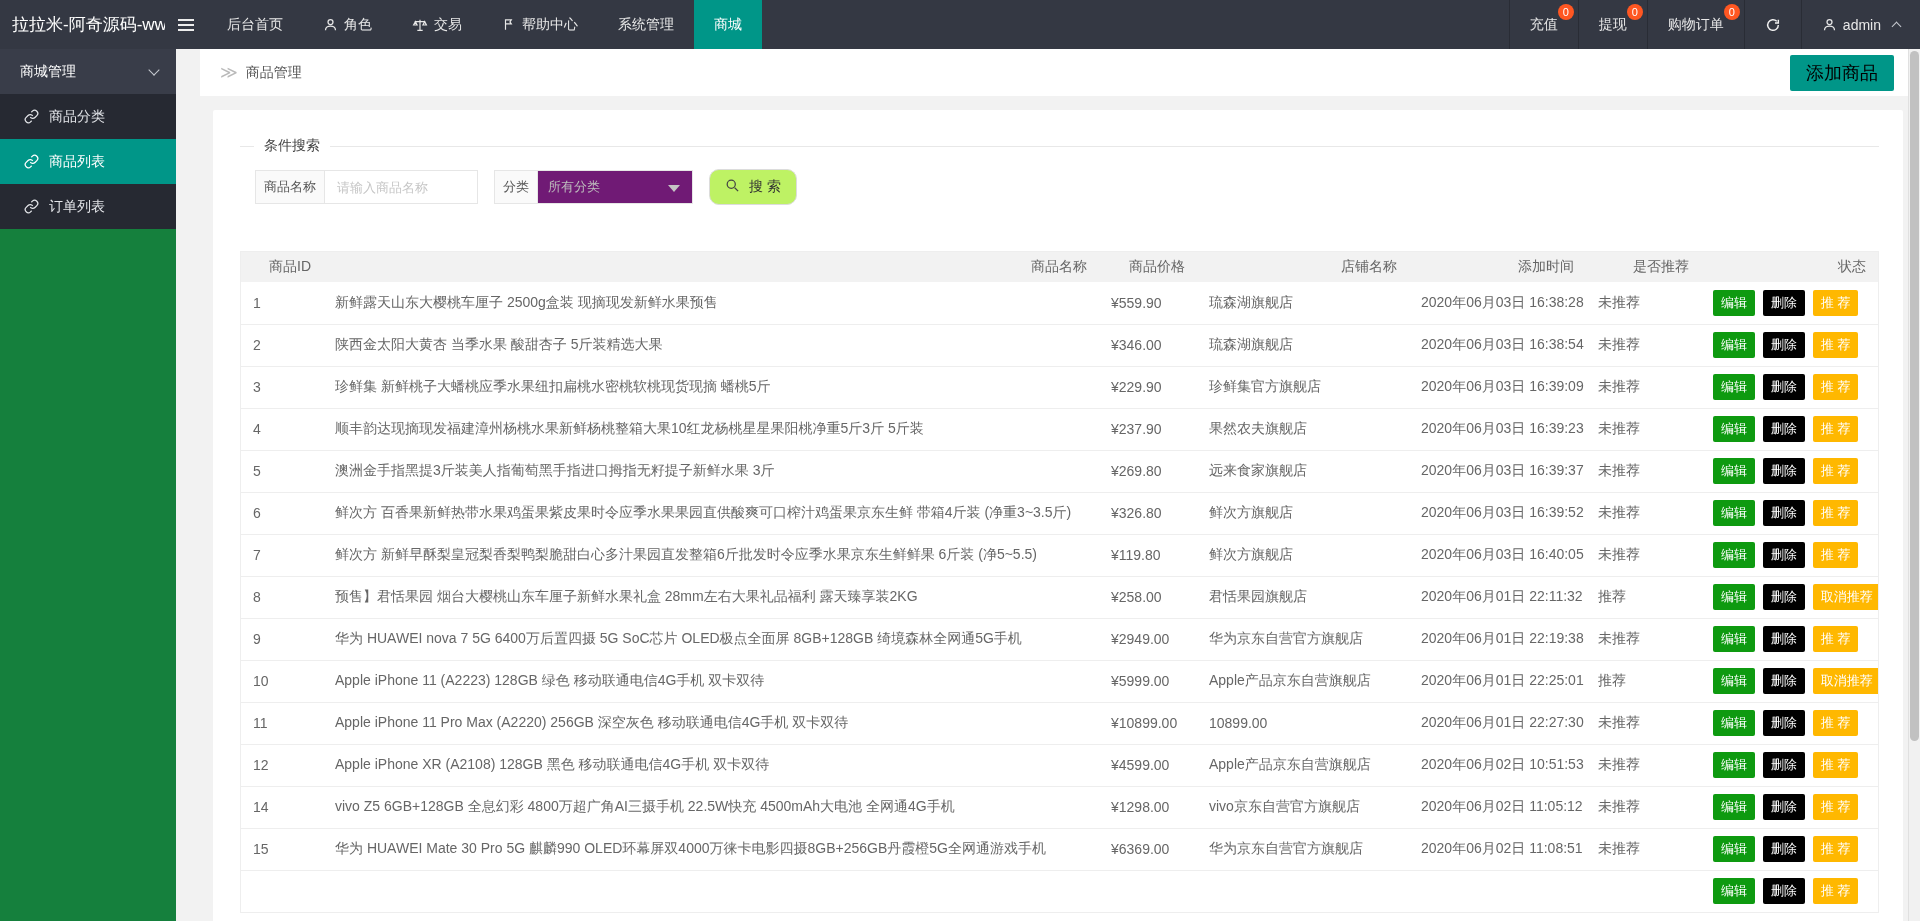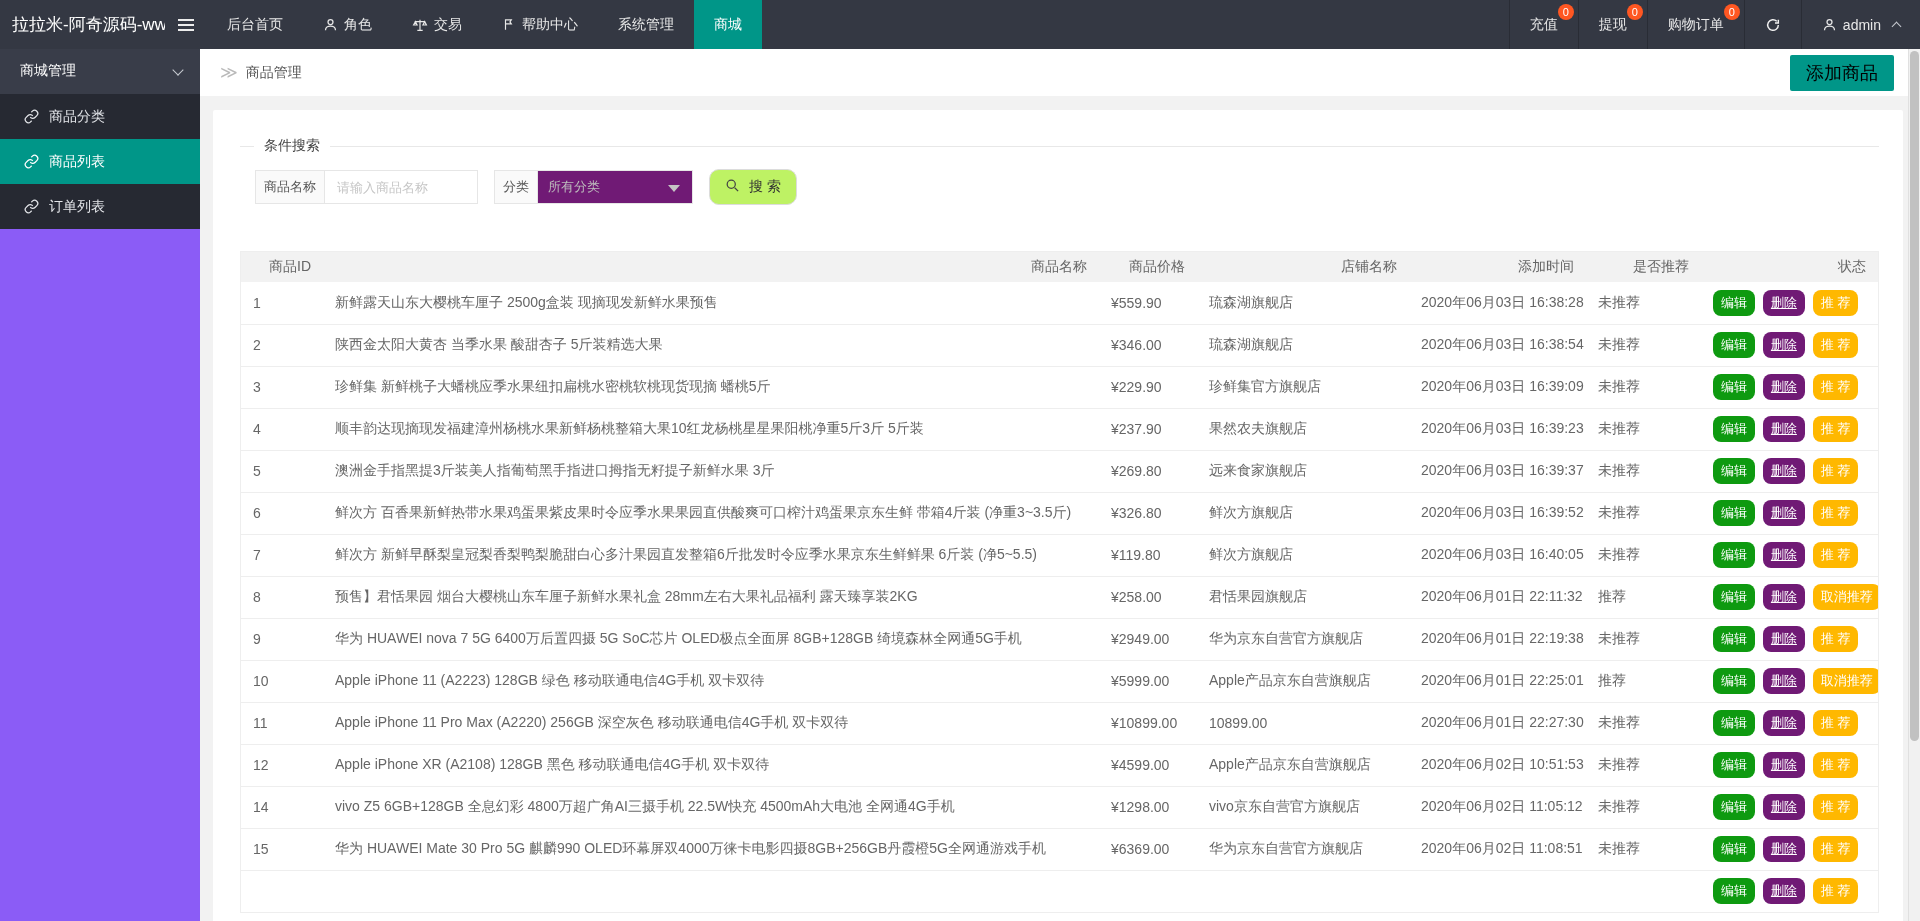--- a/index.html
+++ b/index.html
@@ -15,21 +15,21 @@
   .nav-left { display:flex; }
   .nav-item { display:flex; align-items:center; gap:6px; padding:0 20px; color:#E8E8E8; font-size:14px; cursor:pointer; }
   .nav-item.active { background:#009688; color:#fff; }
   .nav-item svg { display:block; }
   .nav-right { margin-left:auto; display:flex; }
   .nav-right .nav-item { position:relative; border-left:1px solid rgba(0,0,0,.2); }
   .badge { position:absolute; top:4px; right:4px; min-width:16px; height:16px; line-height:16px; padding:0 4px; background:#FF5722; color:#fff; font-size:11px; border-radius:8px; text-align:center; }
   .caret-up { width:7px; height:7px; border-left:1.6px solid #C7CAD1; border-top:1.6px solid #C7CAD1; transform:rotate(45deg); margin-left:6px; margin-top:3px; }
 
   
-  .sidebar { position:absolute; top:49px; left:0; bottom:0; width:200px; background:#8b5cf6; z-index:20;font-family:Liberation Mono, monospace; }
+  .sidebar { position:absolute; top:49px; left:0; bottom:0; width:176px; background:#15803d; z-index:20; }
   .side-group { height:45px; line-height:45px; background:#393D49; color:#fff; font-size:14px; padding:0 20px; position:relative; cursor:pointer; }
   .caret-down { position:absolute; right:18px; top:17px; width:8px; height:8px; border-right:1.6px solid #C7CAD1; border-bottom:1.6px solid #C7CAD1; transform:rotate(45deg); }
   .side-item { height:45px; display:flex; align-items:center; gap:10px; padding-left:24px; color:#E4E6EA; font-size:14px; background:#262932; cursor:pointer;text-align:right; }
   .side-item.active { background:#009688; color:#fff; }
   .side-item svg { display:block; flex:none; }
 
   
   .crumb-bar { position:absolute; top:49px; left:200px; right:12px; height:47px; background:#fff; display:flex; align-items:center; padding:0 14px 0 20px; z-index:10; }
   .crumb-arrow { color:#B9B9B9; font-size:17px; margin-right:8px; }
   .crumb-title { color:#555; font-size:14px; }
@@ -50,23 +50,23 @@
   .select-box { position:relative; width:156px; border:1px solid #E6E6E6; background:#701a75; display:flex; align-items:center; padding:0 10px; font-size:13px; color:#BDBDBD; cursor:pointer; }
   .select-box .tri { position:absolute; right:12px; top:14px; width:0; height:0; border-left:6px solid transparent; border-right:6px solid transparent; border-top:7px solid #C4C4C4; }
   .gap15 { width:16px; }
   .search-btn { margin-left:16px; height:36px; display:flex; align-items:center; gap:9px; padding:0 15px; background:#bef264; border:1px solid #DCDCDC; border-radius:10px; font-size:14px; color:#333; cursor:pointer; font-family:inherit; }
 
   
   .table-wrap { margin:46px 24px 0 27px; border:1px solid #EEE; border-bottom:none; overflow:hidden; }
   table { width:100%; border-collapse:collapse; table-layout:fixed; }
   th { height:30px; background:#F2F2F2; color:#666; font-weight:normal; font-size:14px; text-align:right; padding:0 12px; white-space:nowrap; }
   td { height:42px; color:#666; font-size:14px; padding:0 12px; border-bottom:1px solid #EEE; white-space:nowrap; overflow:hidden; }
-  .btn { display:inline-block; height:26px; line-height:26px; padding:0 8px; border-radius:8px; color:#fff; font-size:13px; margin-right:4px; cursor:pointer; white-space:nowrap; }
+  .btn { display:inline-block; height:26px; line-height:26px; padding:0 8px; border-radius:2px; color:#fff; font-size:13px; margin-right:4px; cursor:pointer; white-space:nowrap; }
   .btn-edit { background:#0E9A10; }
-  .btn-del  { background:#701a75;text-decoration:underline; }
+  .btn-del  { background:#000000; }
   .btn-rec  { background:#FFB800; }
 
   
   .scrollbar { position:absolute; top:49px; right:0; bottom:0; width:12px; background:#F1F1F1; border-left:1px solid #E0E0E0; z-index:40; }
   .scroll-thumb { position:absolute; top:2px; left:1px; width:9px; height:690px; background:#C1C1C1; border-radius:5px; }
 </style>
 </head>
 <body>
 
 <div id="app">

